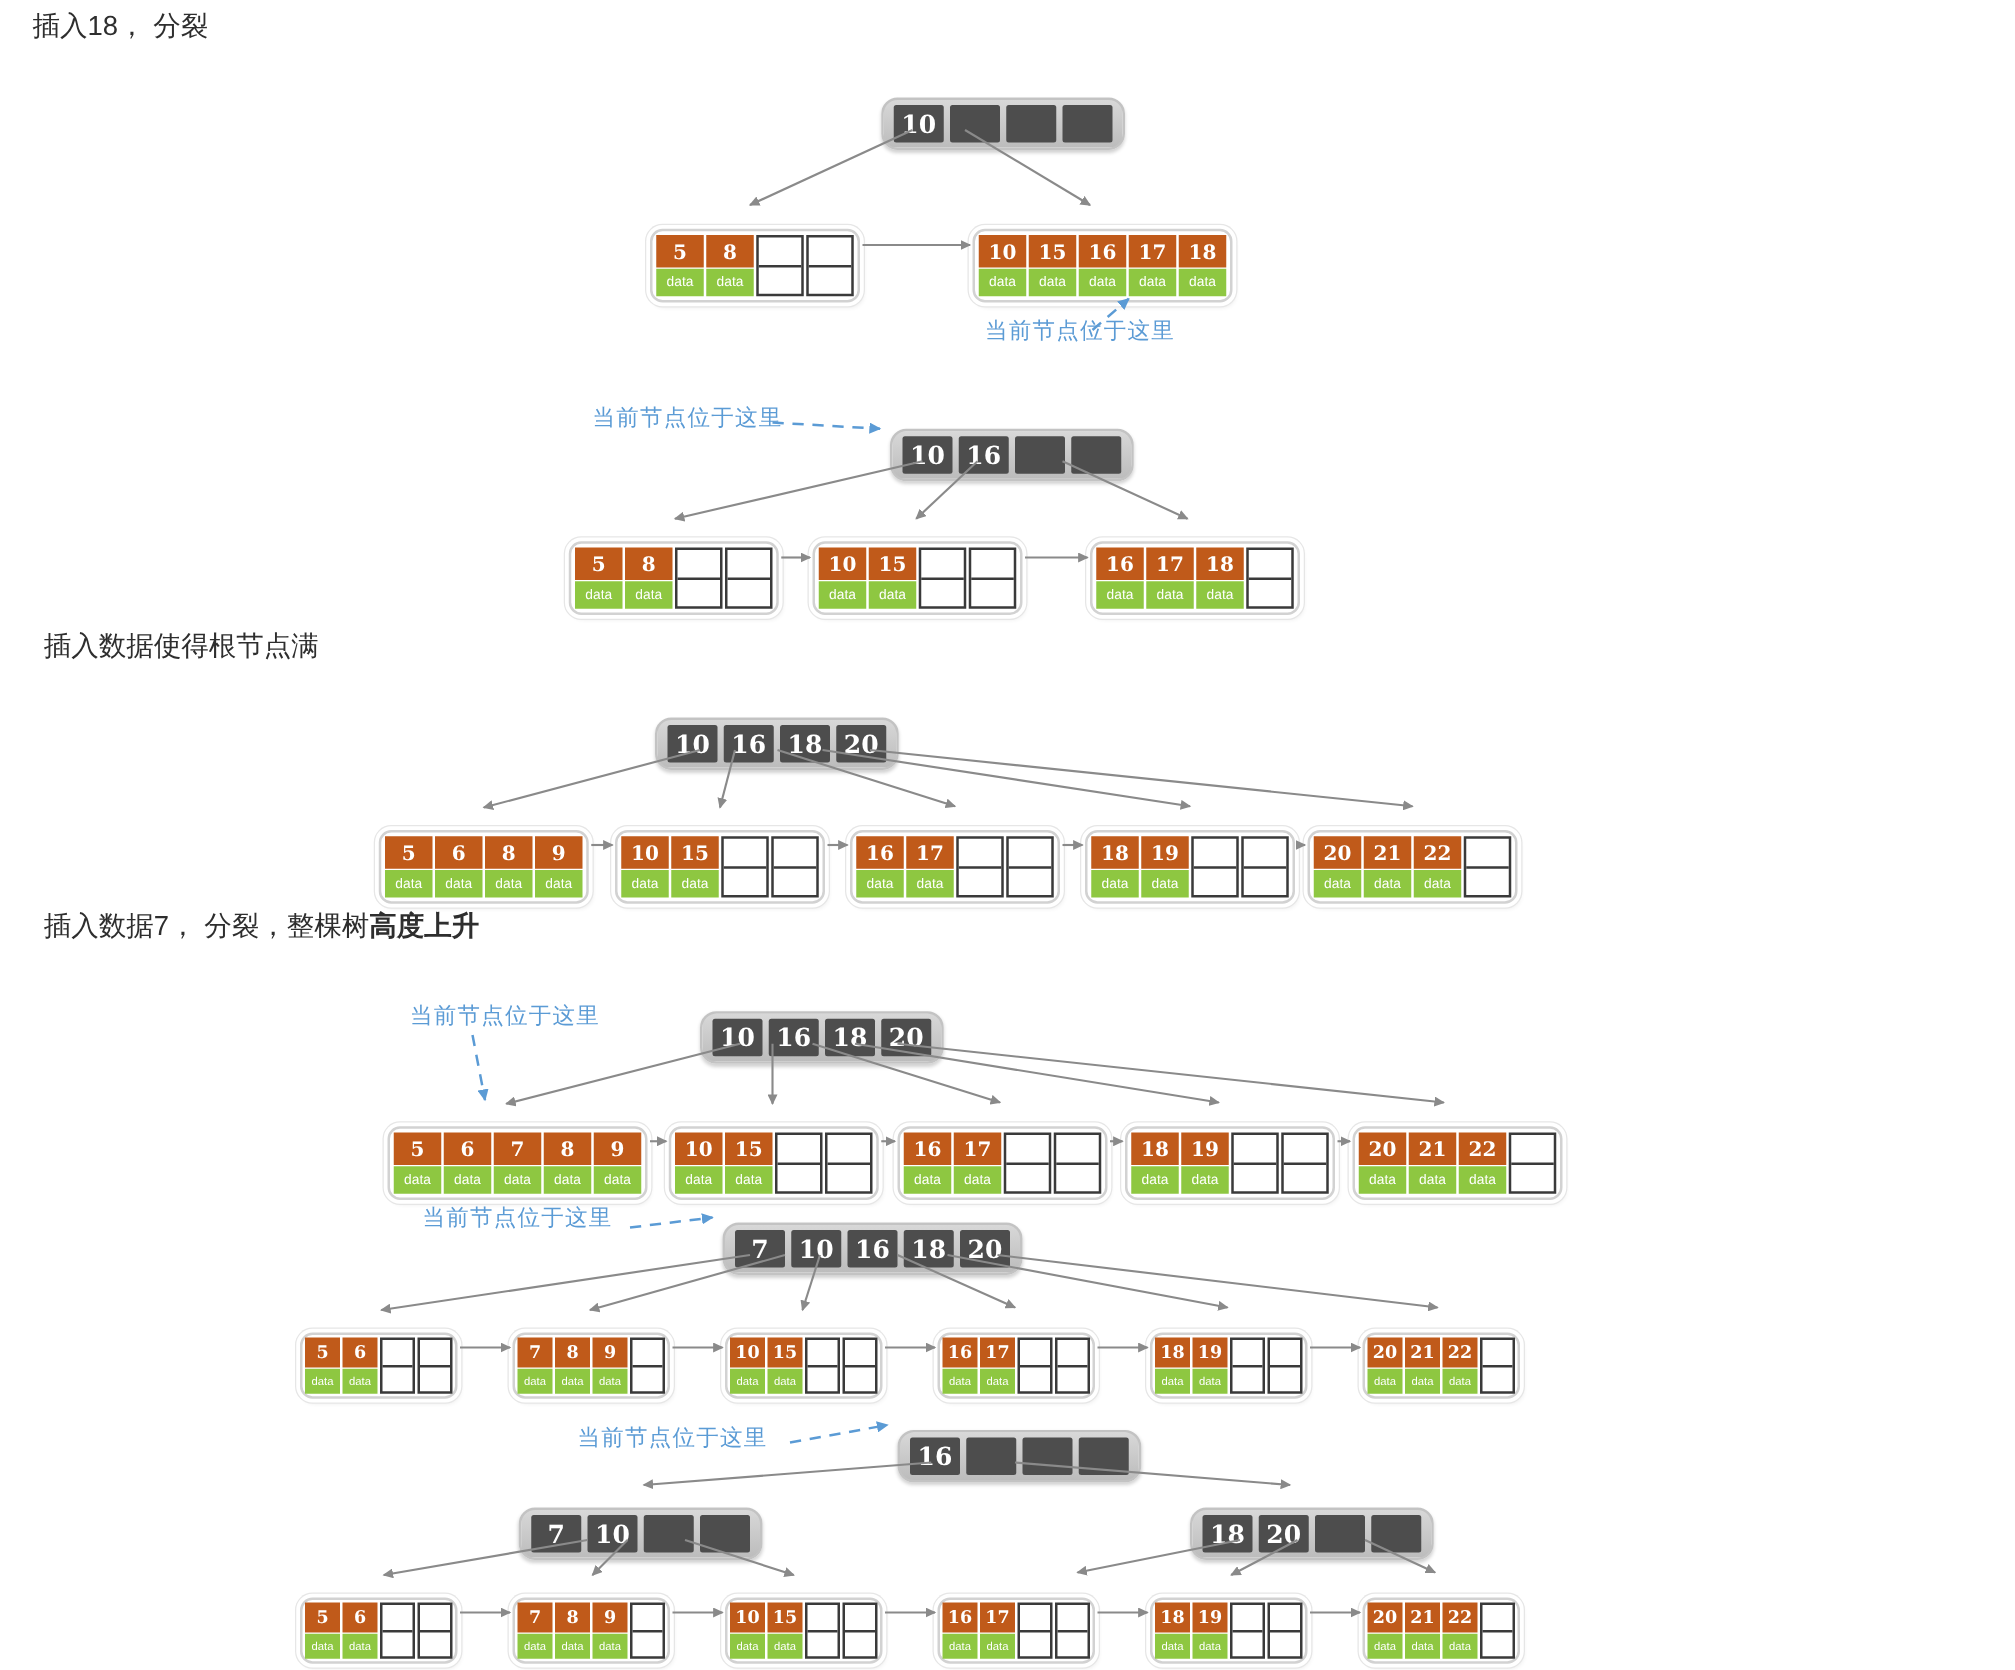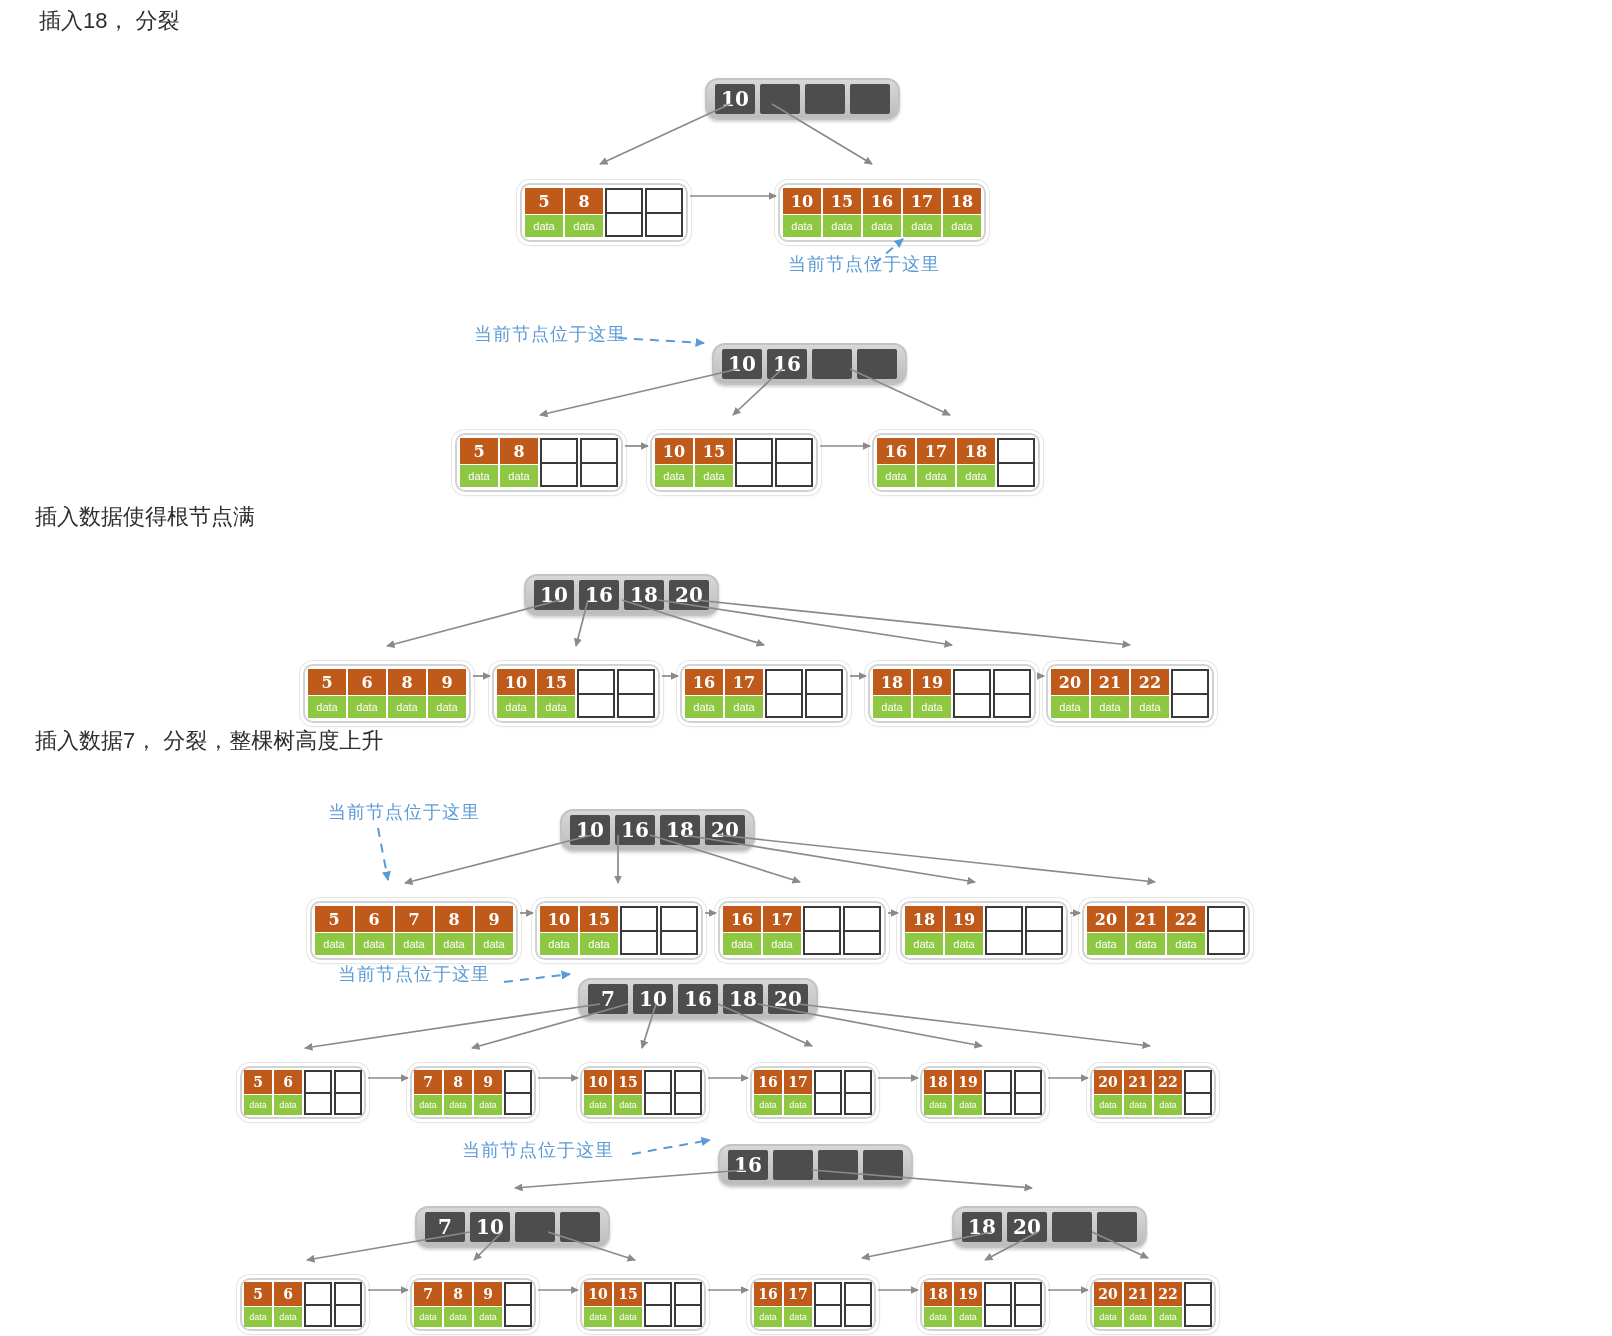--- a/index.html
+++ b/index.html
@@ -4,22 +4,22 @@
 <style>
   * { margin:0; padding:0; box-sizing:border-box; }
   html,body { background:#ffffff; }
   body { font-family:"Liberation Sans","DejaVu Sans",sans-serif; }
   #stage { position:relative; width:1612px; height:1336px; background:#fff; overflow:hidden; }
   #arrow-layer { position:absolute; left:0; top:0; z-index:3; pointer-events:none; }
   .gray-arrow { stroke:#8a8a8a; stroke-width:1.7; fill:none; }
   .blue-arrow { stroke:#5b9bd5; stroke-width:2; fill:none; stroke-dasharray:9 7; }
 
   .heading { position:absolute; z-index:2; font-size:22px; color:#2e2e2e; white-space:nowrap; }
-  .heading b { font-weight:normal; }
-  .h-1 { left:39px; top:6px; }
+  .heading b { font-weight:bold; }
+  .h-1 { left:26px; top:6px; }
   .h-2 { left:35px; top:502px; }
   .h-3 { left:35px; top:726px; }
 
   .annotation { position:absolute; z-index:2; font-size:18px; color:#5b9bd5; white-space:nowrap; letter-spacing:1px; }
   .ann-1 { left:788px; top:252px; }
   .ann-2 { left:474px; top:322px; }
   .ann-3 { left:328px; top:800px; }
   .ann-4 { left:338px; top:962px; }
   .ann-5 { left:462px; top:1138px; }
 

